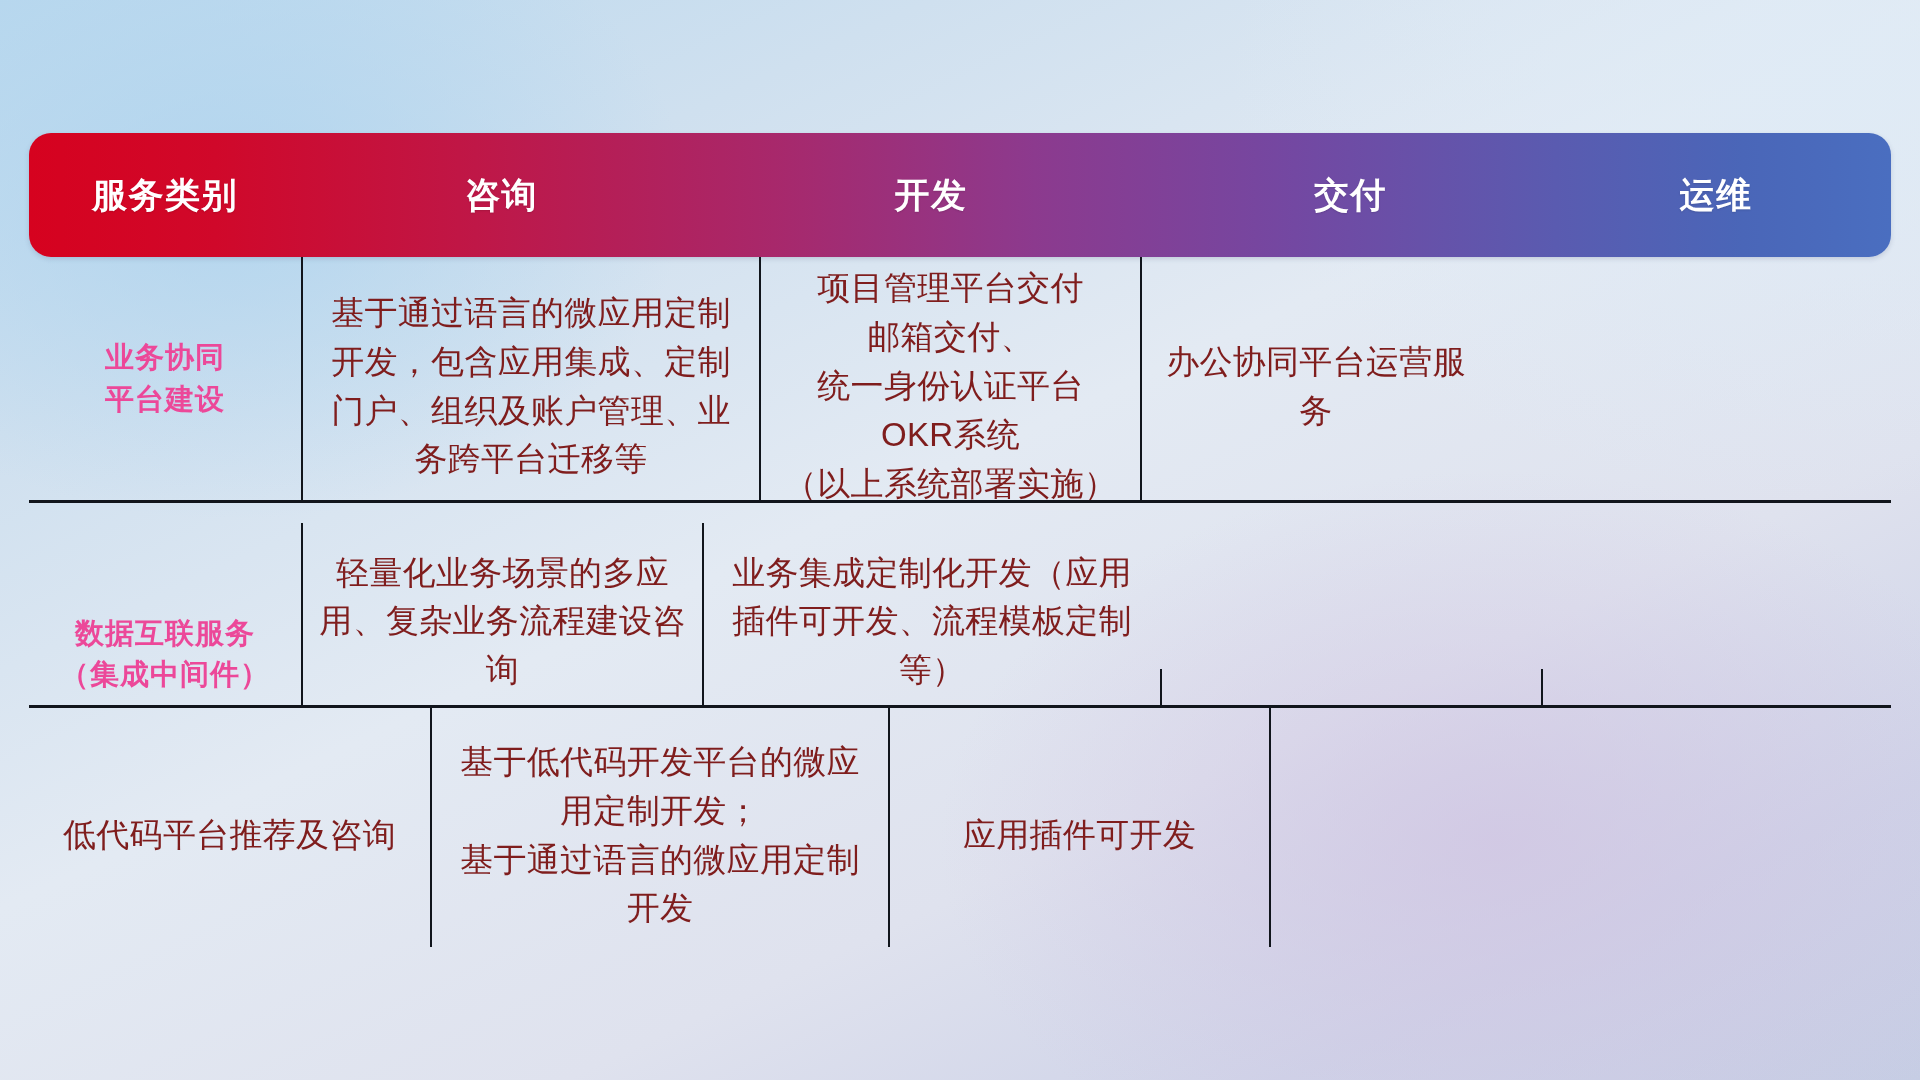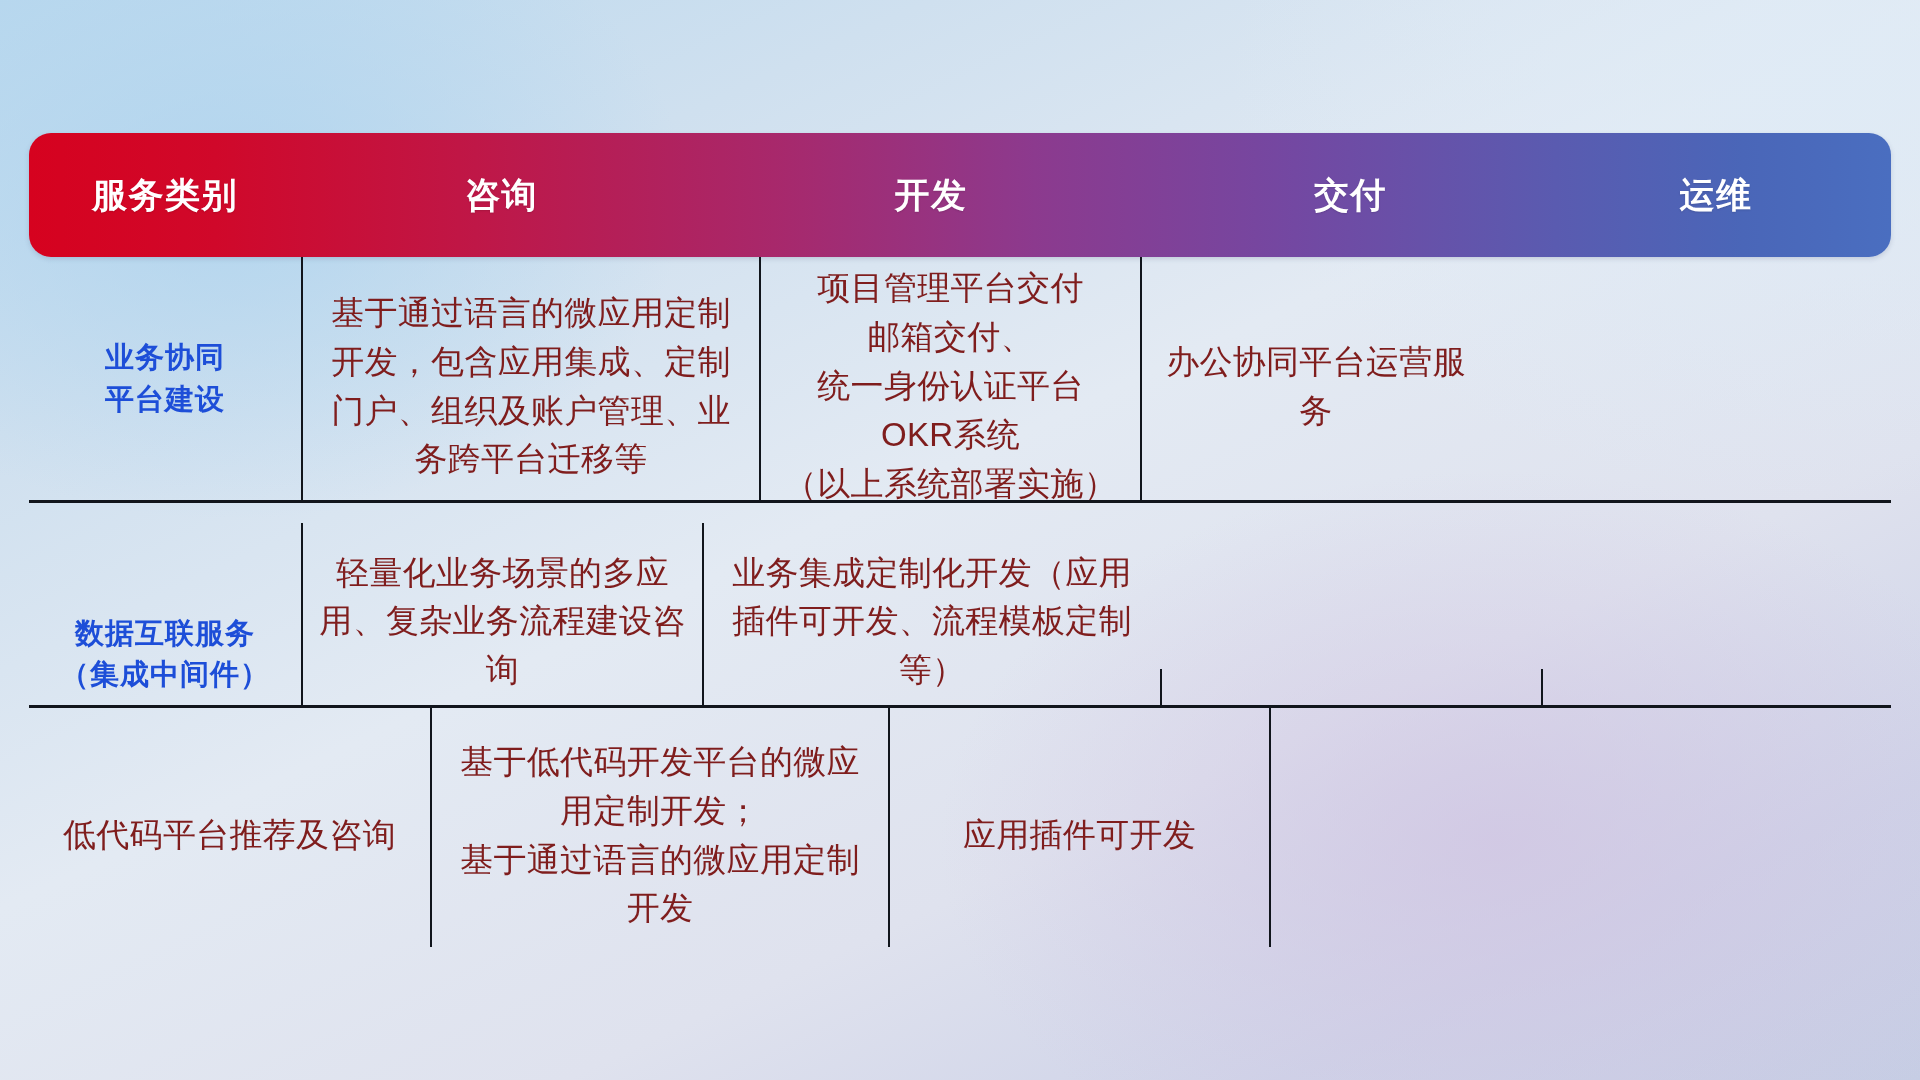--- a/index.html
+++ b/index.html
@@ -68,21 +68,21 @@
     align-items: center;
     justify-content: center;
     text-align: center;
     padding: 10px 14px;
     position: relative;
   }
   .td + .td { border-left: 2px solid #11151c; }
   .td.no-rule { border-left: none; }
 
   .cat {
-    color: #1d4ed8;
+    color: #ec4899;
     font-size: 29px;
     font-weight: bold;
     line-height: 1.42;
     letter-spacing: 1px;
   }
   .body-txt {
     color: #7f1d1d;
     font-size: 33px;
     line-height: 1.48;
     letter-spacing: 0.3px;

